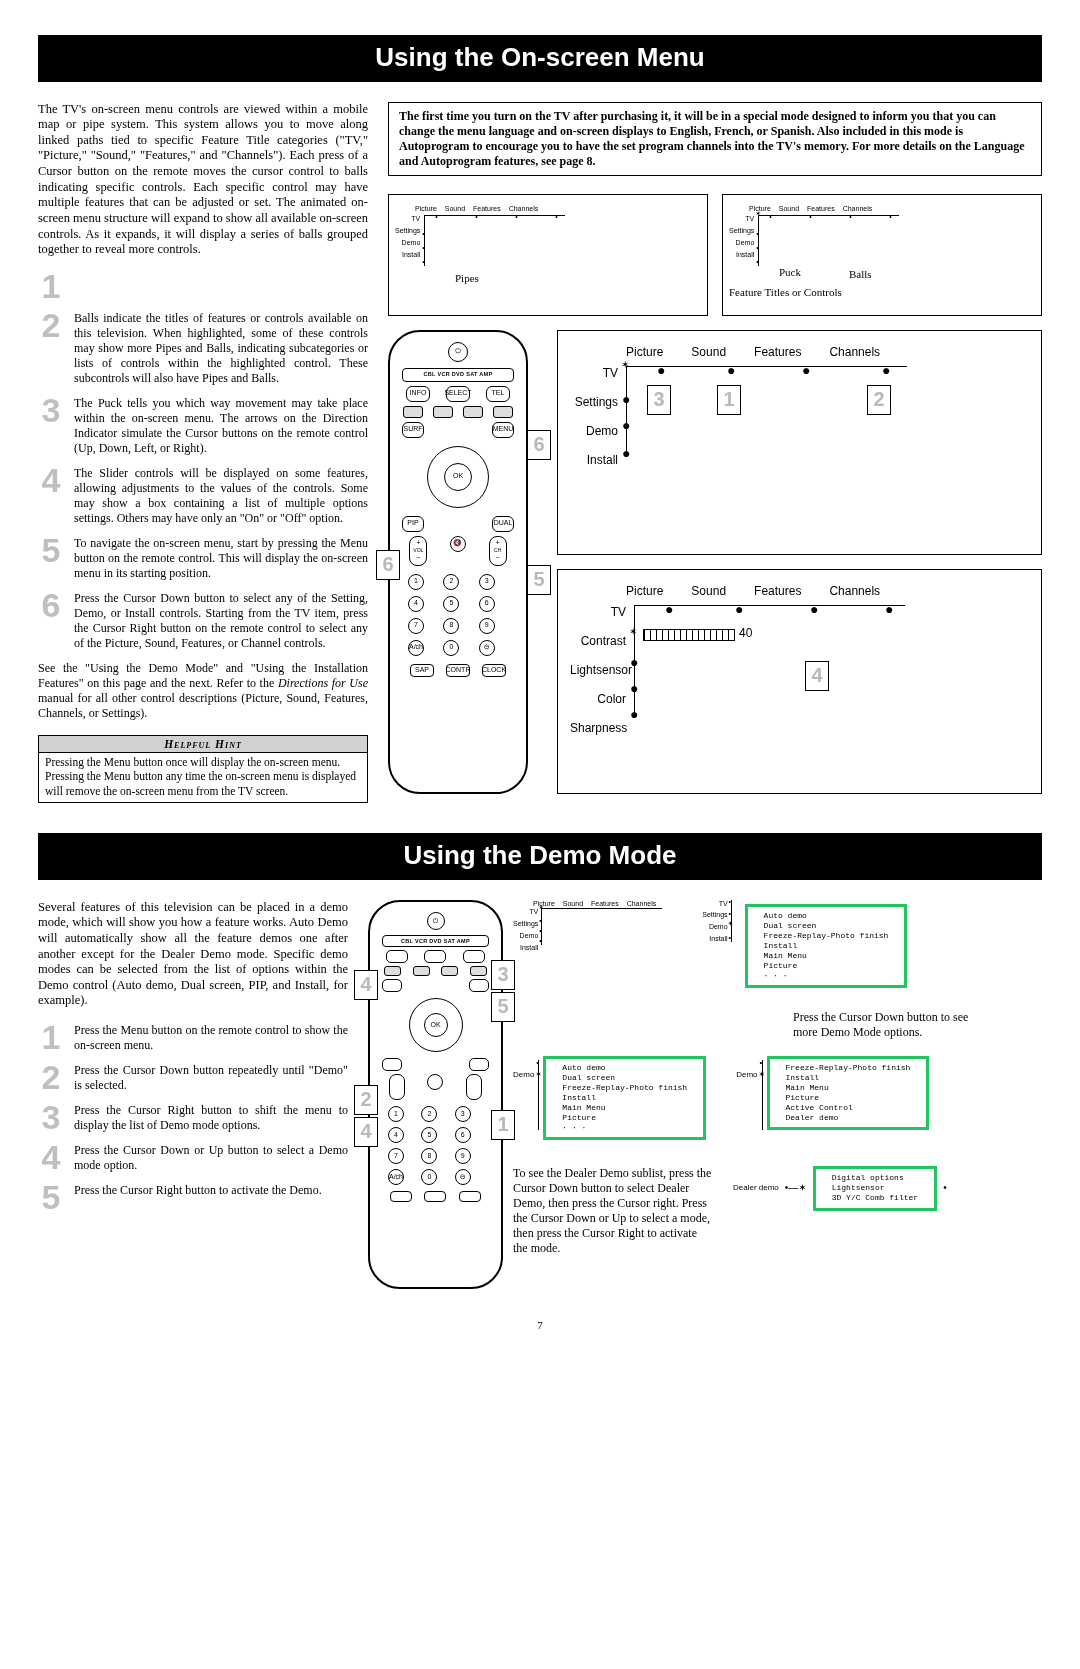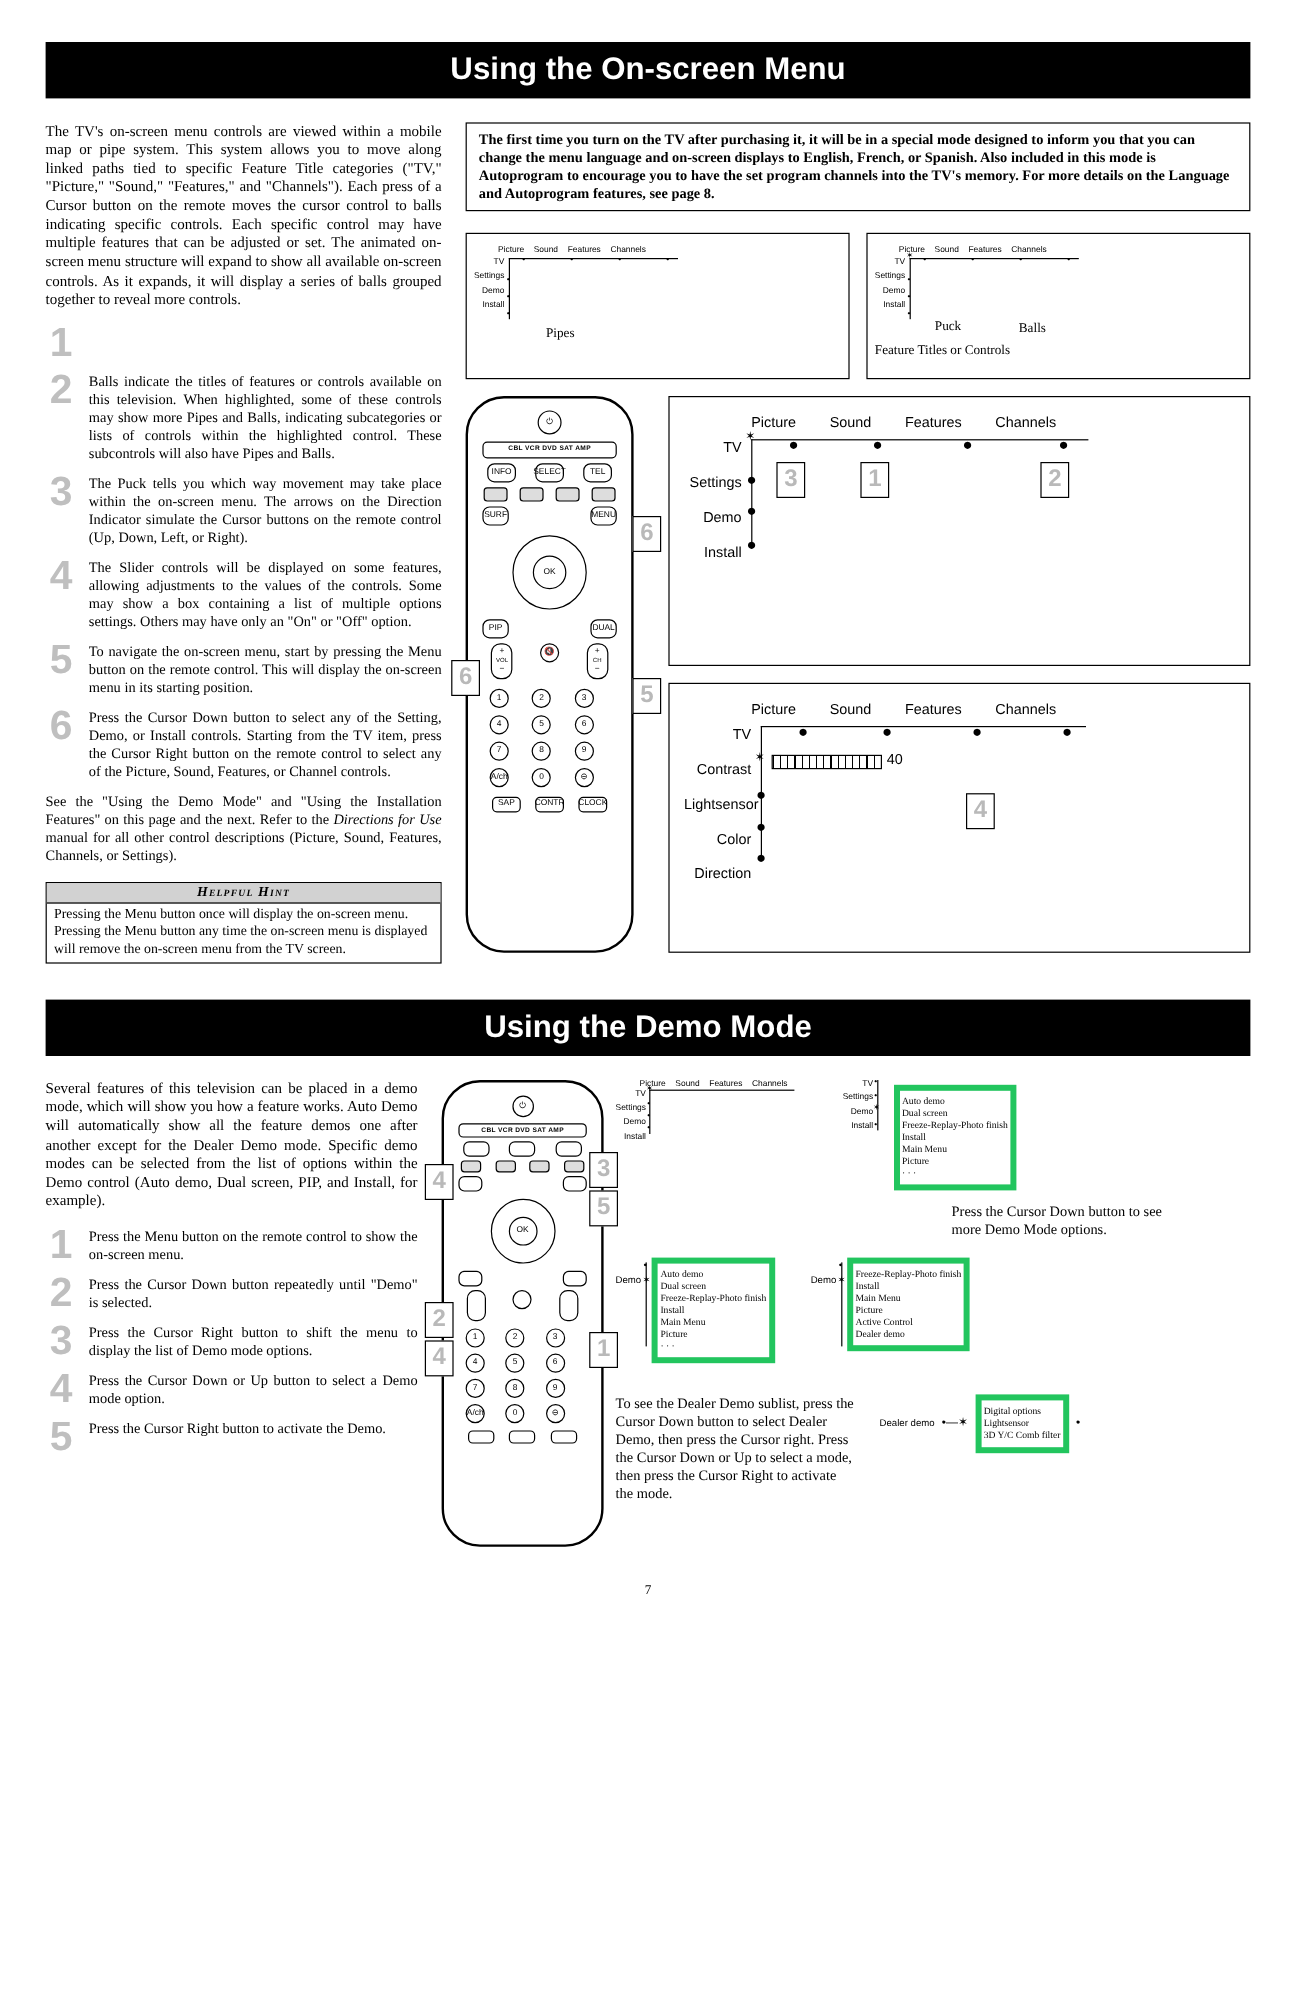--- a/index.html
+++ b/index.html
@@ -170,24 +170,24 @@
     background: repeating-linear-gradient(90deg,#000 0 1px,#fff 1px 6px);
     vertical-align:middle;
   }
   .pnum { text-align:center; font-size:11px; margin-top:30px;}
   .sec2-right {
     display:flex; gap:10px;
   }
   .sec2-rcol { flex:0 0 120px; position:relative;}
   .sec2-trees { flex:1; }
   .minibox {
-    border:5px solid #22c55e;
-    font-family:Liberation Serif, serif;
+    border:3px solid #22c55e;
+    font-family:Liberation Mono, monospace;
     font-size:8px;
-    padding:4px 2px;
+    padding:4px 16px;
     background:#fff;
   }
   .note-text {
     font-family:"Times New Roman",serif;
     font-size:12px;
     width:180px;
   }
   .top-mini-tree {
     font-family:Arial,sans-serif;font-size:7px;
   }
@@ -404,21 +404,21 @@
             <span>Sound</span>
             <span>Features</span>
             <span>Channels</span>
           </div>
           <div style="display:flex;">
             <div style="display:flex;flex-direction:column;gap:14px;text-align:right;font-size:12px;width:56px;">
               <span>TV</span>
               <span>Contrast</span>
               <span>Lightsensor</span>
               <span>Color</span>
-              <span>Direction</span>
+              <span>Sharpness</span>
             </div>
             <div style="margin-left:8px;border-left:1.2px solid #000;border-top:1.2px solid #000;width:270px;height:110px;position:relative;">
               <span style="position:absolute;left:30px;top:-5px;font-size:14px;">●</span>
               <span style="position:absolute;left:100px;top:-5px;font-size:14px;">●</span>
               <span style="position:absolute;left:175px;top:-5px;font-size:14px;">●</span>
               <span style="position:absolute;left:250px;top:-5px;font-size:14px;">●</span>
               <span style="position:absolute;left:-6px;top:20px;">✶</span>
               <span style="position:absolute;left:-5px;top:48px;font-size:14px;">●</span>
               <span style="position:absolute;left:-5px;top:74px;font-size:14px;">●</span>
               <span style="position:absolute;left:-5px;top:100px;font-size:14px;">●</span>
@@ -569,21 +569,21 @@
                 <div>Freeze-Replay-Photo finish</div>
                 <div>Install</div>
                 <div>Main Menu</div>
                 <div>Picture</div>
                 <div>· · ·</div>
               </div>
             </div>
           </div>
         </div>
 
-        <div class="note-text" style="margin-left:280px;margin-top:10px;margin-bottom:16px;">Press the Cursor Down button to see more Demo Mode options.</div>
+        <div class="note-text" style="margin-left:280px;margin-top:22px;margin-bottom:16px;">Press the Cursor Down button to see more Demo Mode options.</div>
 
         <div style="display:flex;gap:30px;align-items:flex-start;">
           <div style="display:flex;gap:4px;font-family:Arial,sans-serif;font-size:8px;">
             <div style="text-align:right;padding-top:14px;">Demo</div>
             <div style="border-left:1px solid #000;height:70px;position:relative;margin-top:4px;">
               <span style="position:absolute;left:-3px;top:-2px;">•</span>
               <span style="position:absolute;left:-4px;top:10px;">✶</span>
             </div>
             <div class="minibox" style="line-height:1.25;">
               <div>Auto demo</div>

